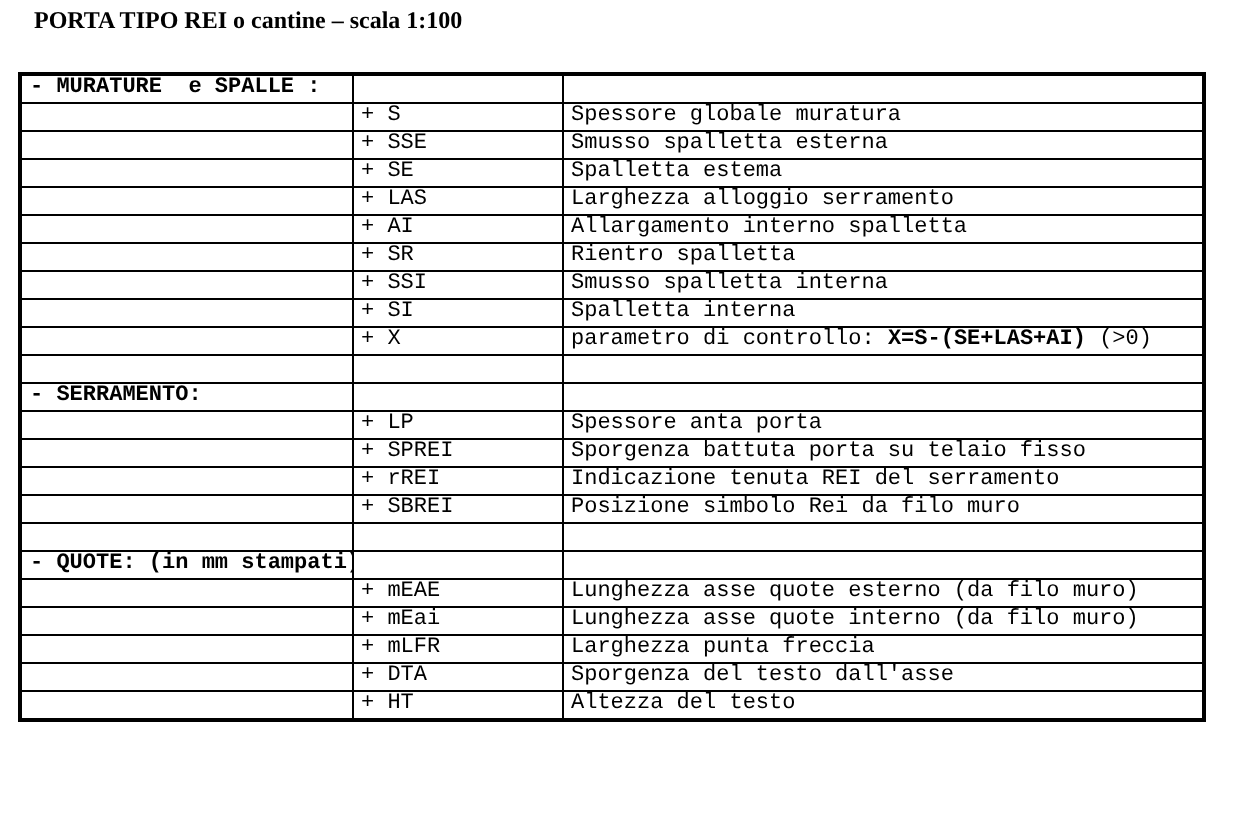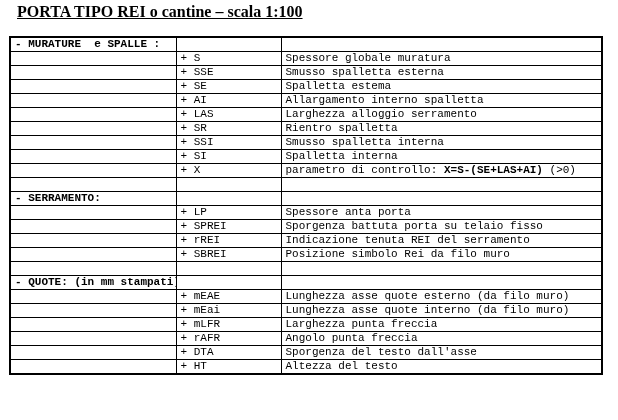--- a/index.html
+++ b/index.html
@@ -12,23 +12,22 @@
       font-family: "Liberation Sans", sans-serif;
       color: #000000;
     }
     .doc-title {
       position: absolute;
       left: 17px;
       top: 3px;
       margin: 0;
       font-family: "Liberation Serif", serif;
       font-weight: bold;
-      font-size: 16px;
+      font-size: 12px;
       color: #000000;
-      text-decoration: underline;
       white-space: pre;
     }
     table.params-table {
       position: absolute;
       left: 9px;
       top: 36px;
       width: 592px;
       border-collapse: collapse;
       table-layout: fixed;
       border: 2px solid #000000;
@@ -80,27 +79,27 @@
       <td>+ SSE</td>
       <td>Smusso spalletta esterna</td>
     </tr>
     <tr>
       <td></td>
       <td>+ SE</td>
       <td>Spalletta estema</td>
     </tr>
     <tr>
       <td></td>
-      <td>+ AI</td>
-      <td>Allargamento interno spalletta</td>
+      <td>+ LAS</td>
+      <td>Larghezza alloggio serramento</td>
     </tr>
     <tr>
       <td></td>
-      <td>+ LAS</td>
-      <td>Larghezza alloggio serramento</td>
+      <td>+ AI</td>
+      <td>Allargamento interno spalletta</td>
     </tr>
     <tr>
       <td></td>
       <td>+ SR</td>
       <td>Rientro spalletta</td>
     </tr>
     <tr>
       <td></td>
       <td>+ SSI</td>
       <td>Smusso spalletta interna</td>
@@ -165,25 +164,20 @@
       <td>+ mEai</td>
       <td>Lunghezza asse quote interno (da filo muro)</td>
     </tr>
     <tr>
       <td></td>
       <td>+ mLFR</td>
       <td>Larghezza punta freccia</td>
     </tr>
     <tr>
       <td></td>
-      <td>+ rAFR</td>
-      <td>Angolo punta freccia</td>
-    </tr>
-    <tr>
-      <td></td>
       <td>+ DTA</td>
       <td>Sporgenza del testo dall'asse</td>
     </tr>
     <tr>
       <td></td>
       <td>+ HT</td>
       <td>Altezza del testo</td>
     </tr>
   </tbody>
 </table>

